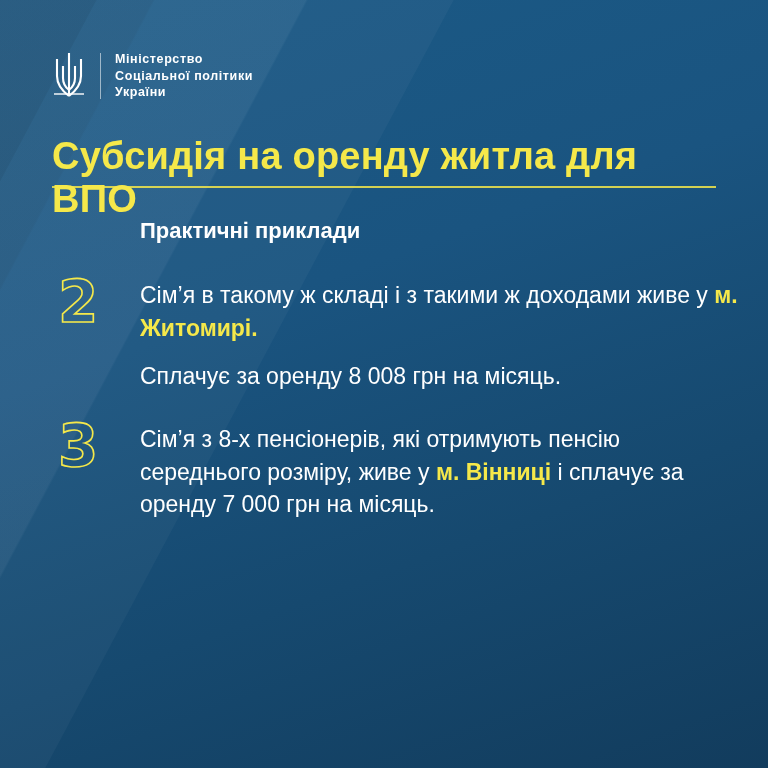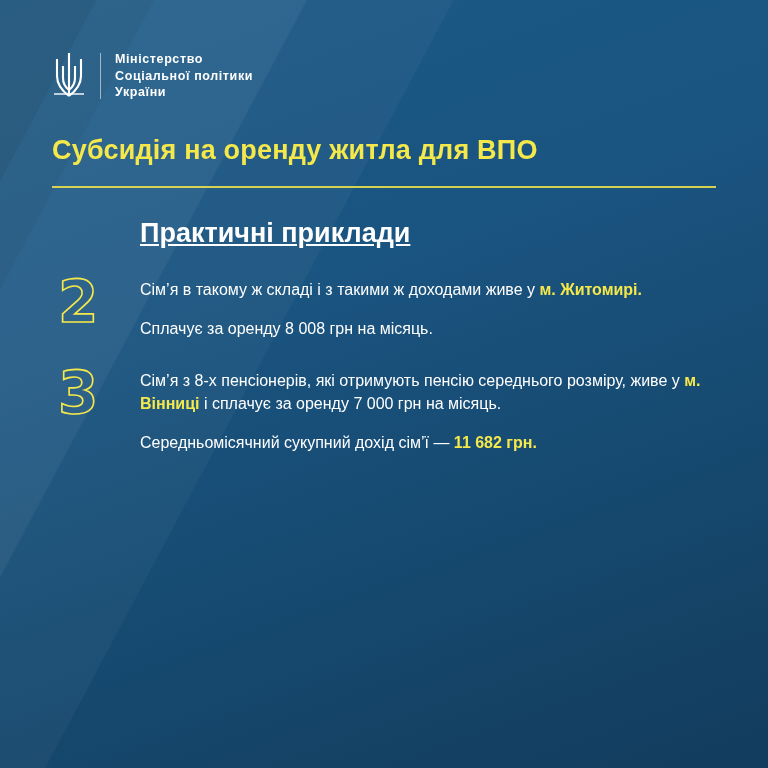--- a/index.html
+++ b/index.html
@@ -77,43 +77,42 @@
   }
   .logo-text div:first-letter { text-transform: uppercase; }
 
   
   .title {
     position: absolute;
     top: 135px;
     left: 52px;
     width: 680px;
     color: #f5e84a;
-    font-size: 27px;
+    font-size: 38px;
     font-weight: bold;
     letter-spacing: 0.2px;
   }
   .title-rule {
     position: absolute;
     top: 186px;
     left: 52px;
     width: 664px;
     height: 2px;
     background: #f5e84a;
     opacity: 0.85;
   }
 
   
   .subtitle {
     position: absolute;
     top: 218px;
     left: 140px;
     color: #ffffff;
-    font-size: 27px;
-    font-weight: bold;
-    text-decoration: underline;
+    font-size: 22px;
+    font-weight: bold;
   }
 
   
   .items {
     position: absolute;
     top: 275px;
     left: 52px;
     width: 690px;
   }
   .item {
@@ -133,21 +132,21 @@
     padding-left: 6px;
     box-sizing: border-box;
     font-family: "DejaVu Sans", sans-serif;
   }
   .item-body {
     flex: 1;
     padding-top: 4px;
   }
   .para {
     color: #ffffff;
-    font-size: 16px;
+    font-size: 23px;
     line-height: 1.42;
     margin: 0 0 16px 0;
   }
   .para:last-child { margin-bottom: 0; }
   .hl {
     color: #f5e84a;
     font-weight: bold;
   }
 </style>
 </head>
@@ -186,17 +185,16 @@
         <div class="item-num">2</div>
         <div class="item-body">
           <p class="para"><span>Сім’я в такому ж складі і з такими ж доходами живе у </span><span class="hl">м. Житомирі.</span></p>
           <p class="para"><span>Сплачує за оренду 8 008 грн на місяць.</span></p>
         </div>
       </div>
       <div class="item">
         <div class="item-num">3</div>
         <div class="item-body">
           <p class="para"><span>Сім’я з 8-х пенсіонерів, які отримують пенсію середнього розміру, живе у </span><span class="hl">м. Вінниці</span><span> і сплачує за оренду 7 000 грн на місяць.</span></p>
-          <p class="para"><span>Середньомісячний сукупний дохід сім’ї — </span><span class="hl">11 682 грн.</span></p>
         </div>
       </div>
     </div>
 </div>
 
 </body></html>

